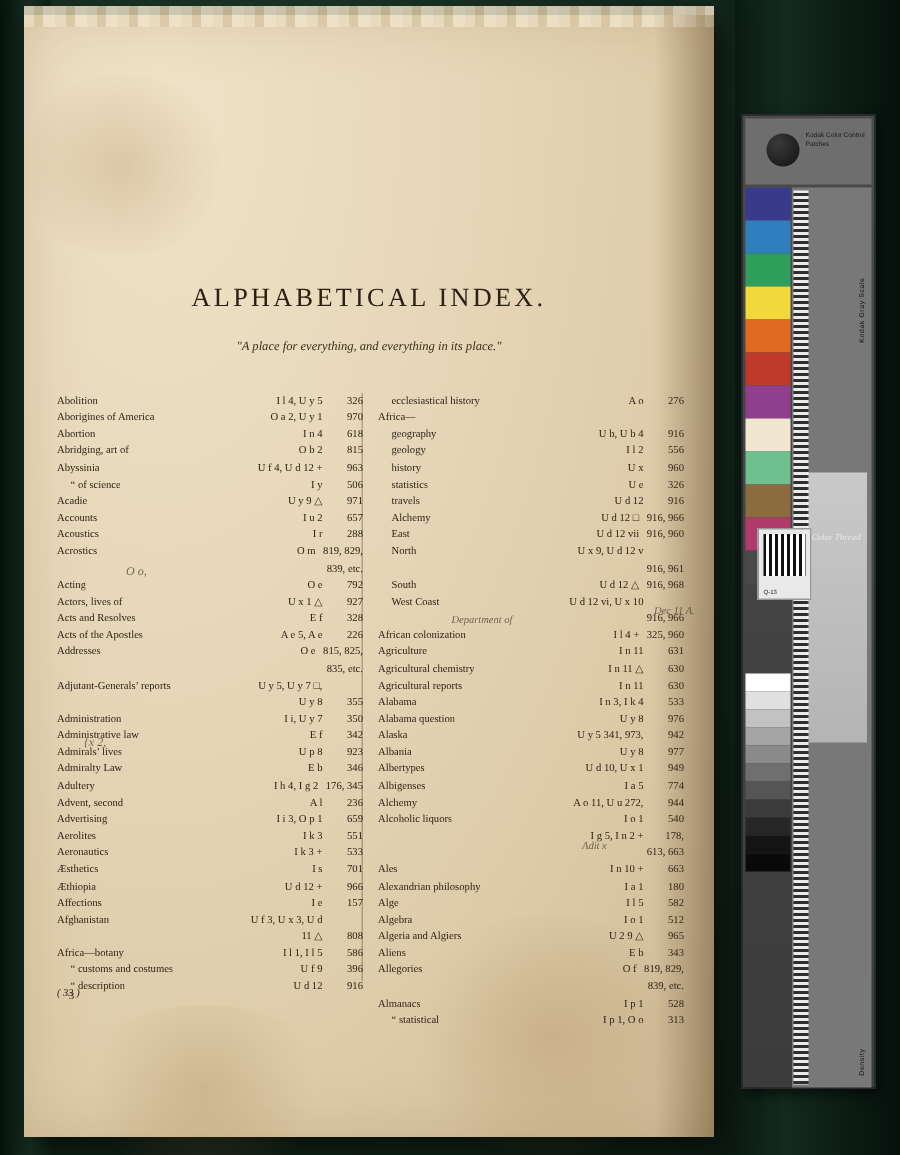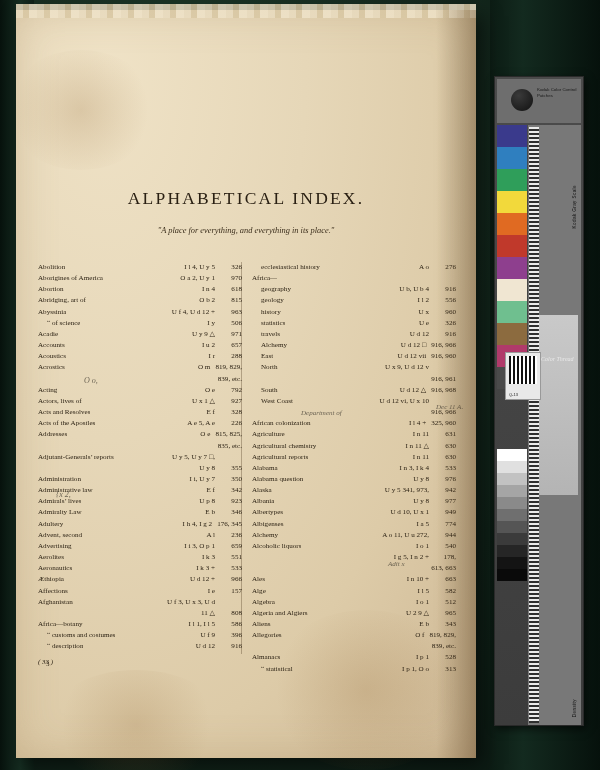--- a/index.html
+++ b/index.html
@@ -374,20 +374,27 @@
               </span>
             </div>
             <div class="entry">
               <span class="t">Aeronautics</span>
               <span class="r">
                 <span class="ref">I k 3 +</span>
                 <span class="pg">533</span>
               </span>
             </div>
             <div class="entry">
+              <span class="t">Æsthetics</span>
+              <span class="r">
+                <span class="ref">I s</span>
+                <span class="pg">701</span>
+              </span>
+            </div>
+            <div class="entry">
               <span class="t">Æthiopia</span>
               <span class="r">
                 <span class="ref">U d 12 +</span>
                 <span class="pg">966</span>
               </span>
             </div>
             <div class="entry">
               <span class="t">Affections</span>
               <span class="r">
                 <span class="ref">I e</span>
@@ -625,20 +632,27 @@
               <span class="r">
                 <span class="ref"></span>
                 <span class="pg">613, 663</span>
               </span>
             </div>
             <div class="entry">
               <span class="t">Ales</span>
               <span class="r">
                 <span class="ref">I n 10 +</span>
                 <span class="pg">663</span>
+              </span>
+            </div>
+            <div class="entry">
+              <span class="t">Alexandrian philosophy</span>
+              <span class="r">
+                <span class="ref">I a 1</span>
+                <span class="pg">180</span>
               </span>
             </div>
             <div class="entry">
               <span class="t">Alge</span>
               <span class="r">
                 <span class="ref">I l 5</span>
                 <span class="pg">582</span>
               </span>
             </div>
             <div class="entry">

